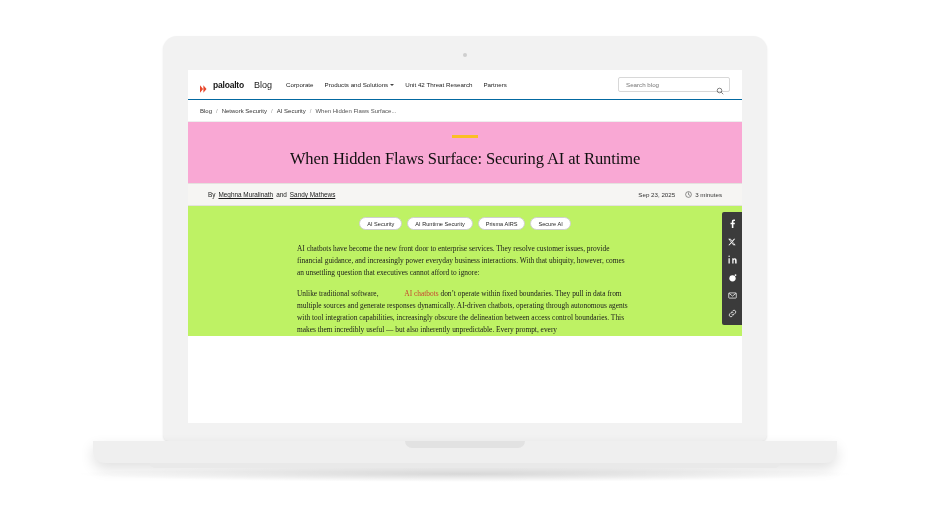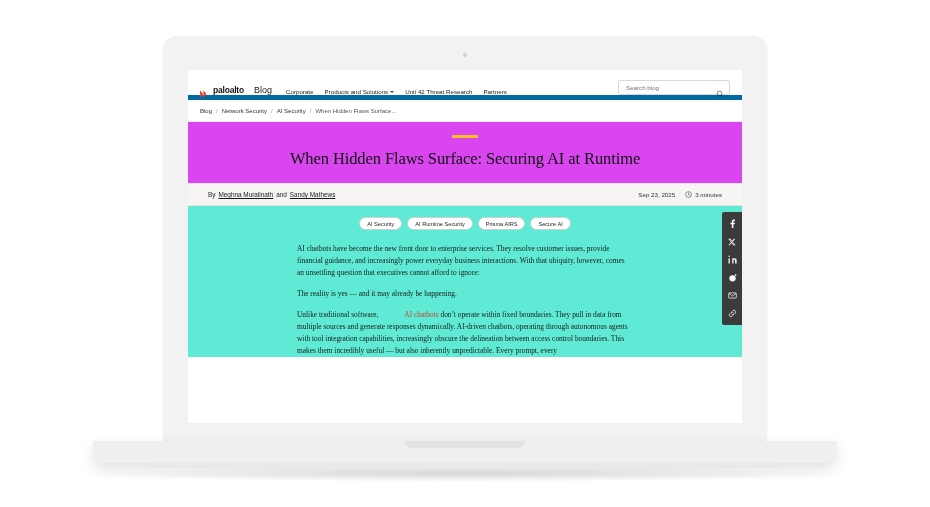--- a/index.html
+++ b/index.html
@@ -95,23 +95,23 @@
     width: 554px;
     height: 353px;
     background: #ffffff;
   }
 
   
   .topnav {
     position: relative;
     height: 30px;
     background: #ffffff;
-    border-bottom: 5px solid #0369a1;
-    display: flex;
-    align-items: flex-end;
+    border-bottom: 1px solid #0369a1;
+    display: flex;
+    align-items: center;
     padding: 0 12px;
     box-sizing: border-box;
   }
   .brand {
     display: flex;
     align-items: center;
     gap: 3px;
     margin-right: 10px;
   }
   .brand-mark {
@@ -192,21 +192,21 @@
     gap: 4px;
     font-size: 6px;
     color: #333;
   }
   .crumb { color: #333; }
   .crumb-sep { color: #9b9b9b; }
   .crumb-current { color: #555; }
 
   
   .title-block {
-    background: #d946ef;
+    background: #f9a8d4;
     padding: 13px 12px 14px;
     text-align: center;
   }
   .title-rule {
     width: 26px;
     height: 3px;
     background: #fbbf24;
     margin: 0 auto 11px;
   }
   .post-title {
@@ -244,21 +244,21 @@
     font-size: 6.2px;
     color: #333;
   }
   .read-time { display: flex; align-items: center; gap: 3px; }
   .clock-icon { width: 7px; height: 7px; }
 
   
   .article {
     position: relative;
     padding: 11px 0 0 0;
-    background: #5eead4;
+    background: #bef264;
   }
   .tag-row {
     display: flex;
     gap: 5px;
     justify-content: center;
     margin-bottom: 13px;
   }
   .tag {
     border: 1px solid #cfcfcf;
     border-radius: 9px;
@@ -410,21 +410,20 @@
 
         <div class="tag-row">
           <span class="tag">AI Security</span>
           <span class="tag">AI Runtime Security</span>
           <span class="tag">Prisma AIRS</span>
           <span class="tag">Secure AI</span>
         </div>
 
         <div class="prose">
           <p>AI chatbots have become the new front door to enterprise services. They resolve customer issues, provide financial guidance, and increasingly power everyday business interactions. With that ubiquity, however, comes an unsettling question that executives cannot afford to ignore:</p>
-          <p>The reality is yes — and it may already be happening.</p>
           <p>
             <span>Unlike traditional software, </span><a class="inline-link" href="#">AI chatbots</a><span> don’t operate within fixed boundaries. They pull in data from multiple sources and generate responses dynamically. AI-driven chatbots, operating through autonomous agents with tool integration capabilities, increasingly obscure the delineation between access control boundaries. This makes them incredibly useful — but also inherently unpredictable. Every prompt, every</span>
           </p>
         </div>
 
         <div class="share-rail">
           <div class="share-btn">
             <svg width="9" height="9" viewBox="0 0 16 16" fill="#ffffff">
               <path d="M9.6 16V9.2h2.3l.35-2.7H9.6V4.8c0-.78.22-1.3 1.33-1.3h1.42V1.1C12.1 1.06 11.26 1 10.28 1 8.23 1 6.83 2.25 6.83 4.54V6.5H4.5v2.7h2.33V16z"></path>
             </svg>

